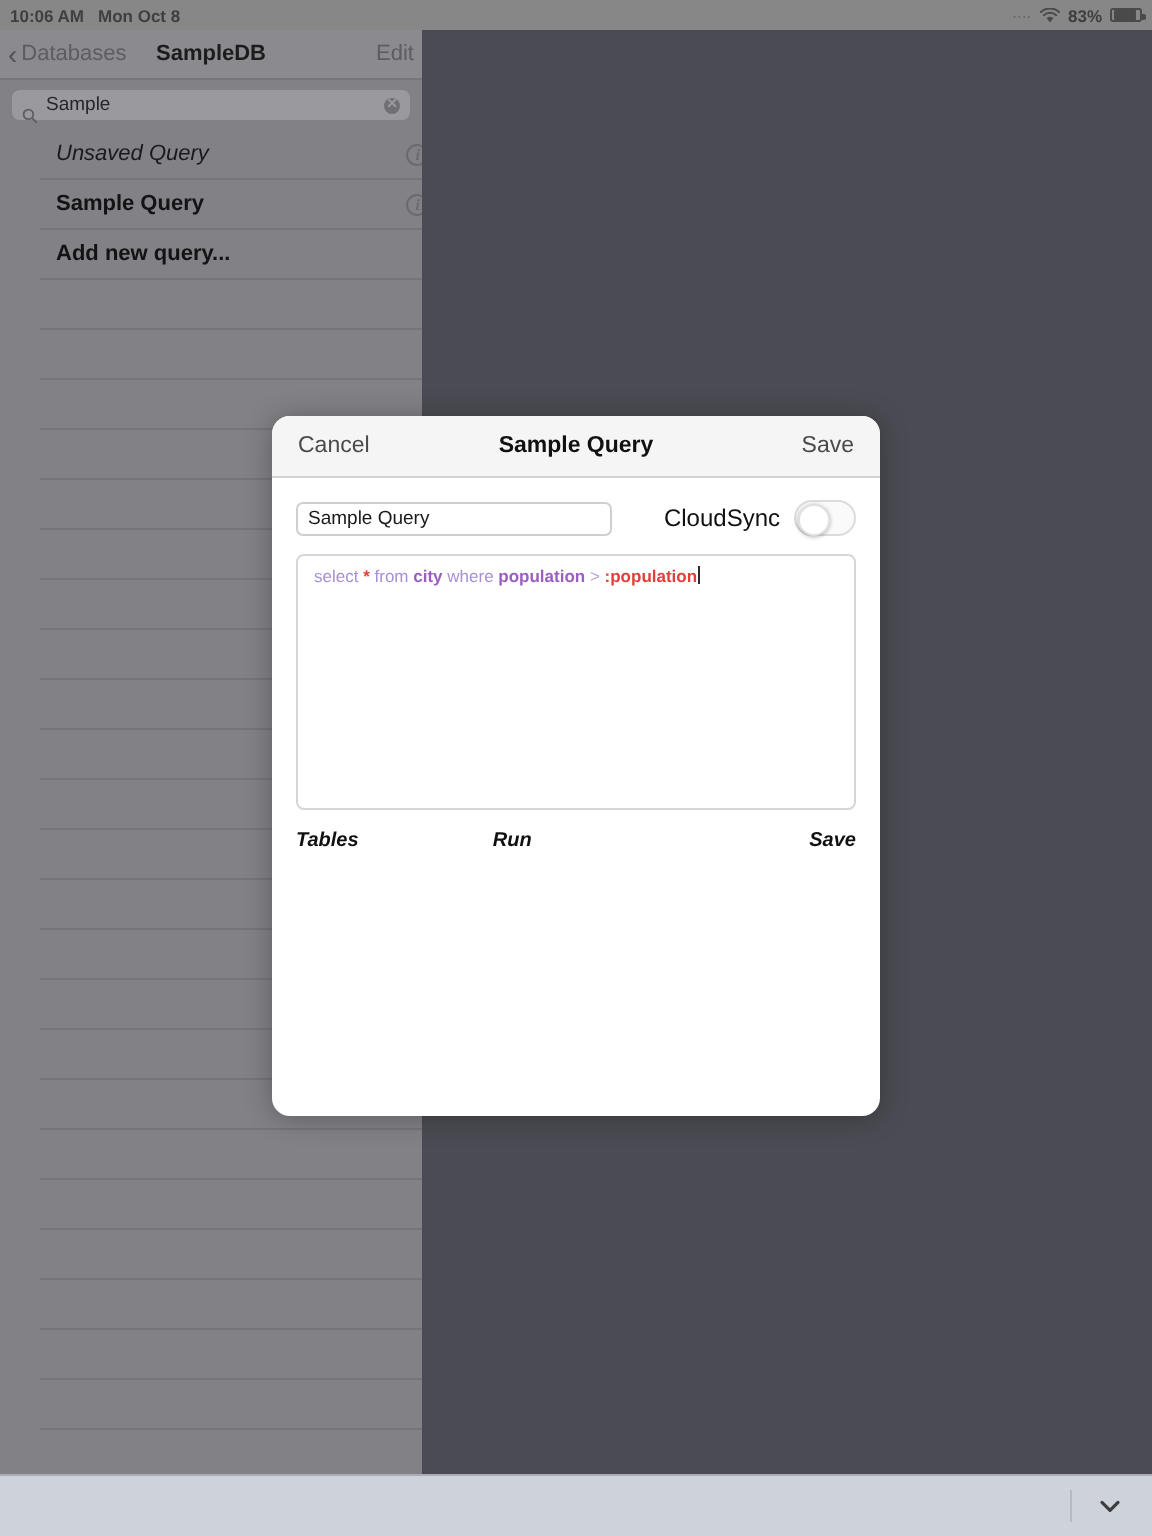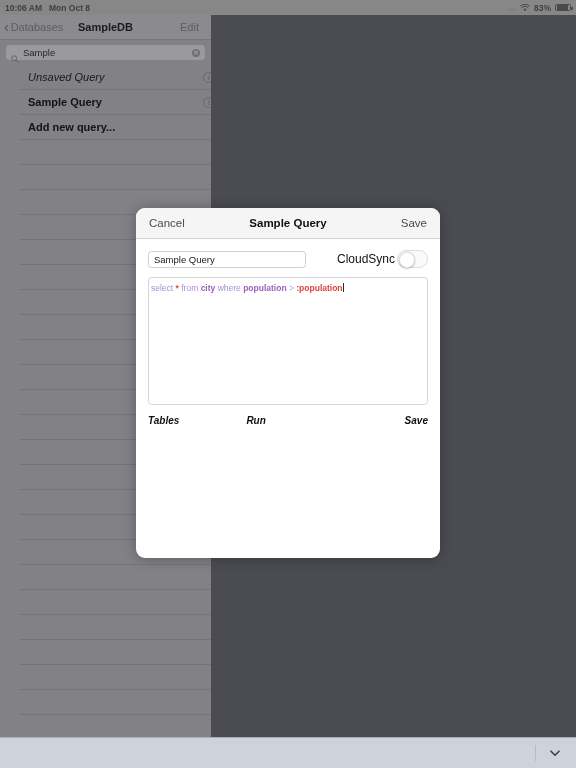--- a/index.html
+++ b/index.html
@@ -54,21 +54,21 @@
     display:flex; align-items:center; gap:2px;
     font-size:11px; color:#5c5c61; padding-left:4px;
   }
   .nav-back .chev { font-size:14px; line-height:1; color:#4f4f55; font-weight:300; }
   .nav-title {
     position:absolute; left:0; right:0; text-align:center;
     font-size:11px; font-weight:bold; color:#1c1c1e;
     pointer-events:none;
   }
   .nav-edit {
-    margin-left:auto; font-size:11px; color:#5c5c61; padding-right:12px;
+    margin-left:auto; font-size:11px; color:#5c5c61; padding-right:4px;
   }
 
   .searchwrap { padding:5px 6px; background:#818186; }
   .searchfield {
     height:15px; background:#9a9a9e; border-radius:4px;
     display:flex; align-items:center; padding:0 5px; gap:4px;
     position:relative;
   }
   .search-icon { width:8px; height:8px; flex:0 0 auto; }
   .search-text { font-size:9.5px; color:#26262a; flex:1; }
@@ -128,38 +128,38 @@
   }
   .modal-save { margin-left:auto; font-size:11.5px; color:#4a4a4a; }
 
   .modal-body { padding:11px 12px 0 12px; flex:1; display:flex; flex-direction:column; }
   .name-row { display:flex; align-items:center; gap:10px; }
   .name-input {
     width:158px; height:17px; border:1px solid #cfcfd2; border-radius:3.5px;
     font-size:9.5px; color:#1a1a1a; padding:0 5px;
     display:flex; align-items:center; background:#fff;
   }
-  .cloud-group { margin-left:auto; display:flex; align-items:center; gap:2px; }
+  .cloud-group { margin-left:auto; display:flex; align-items:center; gap:7px; }
   .cloud-label { font-size:12px; color:#111; }
   .toggle {
     width:31px; height:18px; border-radius:9px;
     background:#fafafa; border:1px solid #dcdcde;
     position:relative; flex:0 0 auto;
   }
   .toggle-knob {
     position:absolute; left:0.5px; top:0.5px;
     width:16px; height:16px; border-radius:50%;
     background:#fff; box-shadow:0 0.5px 2px rgba(0,0,0,0.3);
     border:0.5px solid #e2e2e4;
   }
 
   .sql-area {
     margin-top:9px; height:128px;
     border:1px solid #d6d6d9; border-radius:4px;
-    background:#fff; padding:5px 2px;
+    background:#fff; padding:5px 8px;
     font-family:"Liberation Sans", sans-serif;
     font-size:8.5px; line-height:1.3;
     position:relative;
   }
   .sql-line { white-space:pre; }
   .kw { color:#a78fd6; }
   .ident { color:#9b5fc0; font-weight:bold; }
   .star { color:#e0403c; font-weight:bold; }
   .op { color:#b9a4dd; }
   .param { color:#e0403c; font-weight:bold; }

